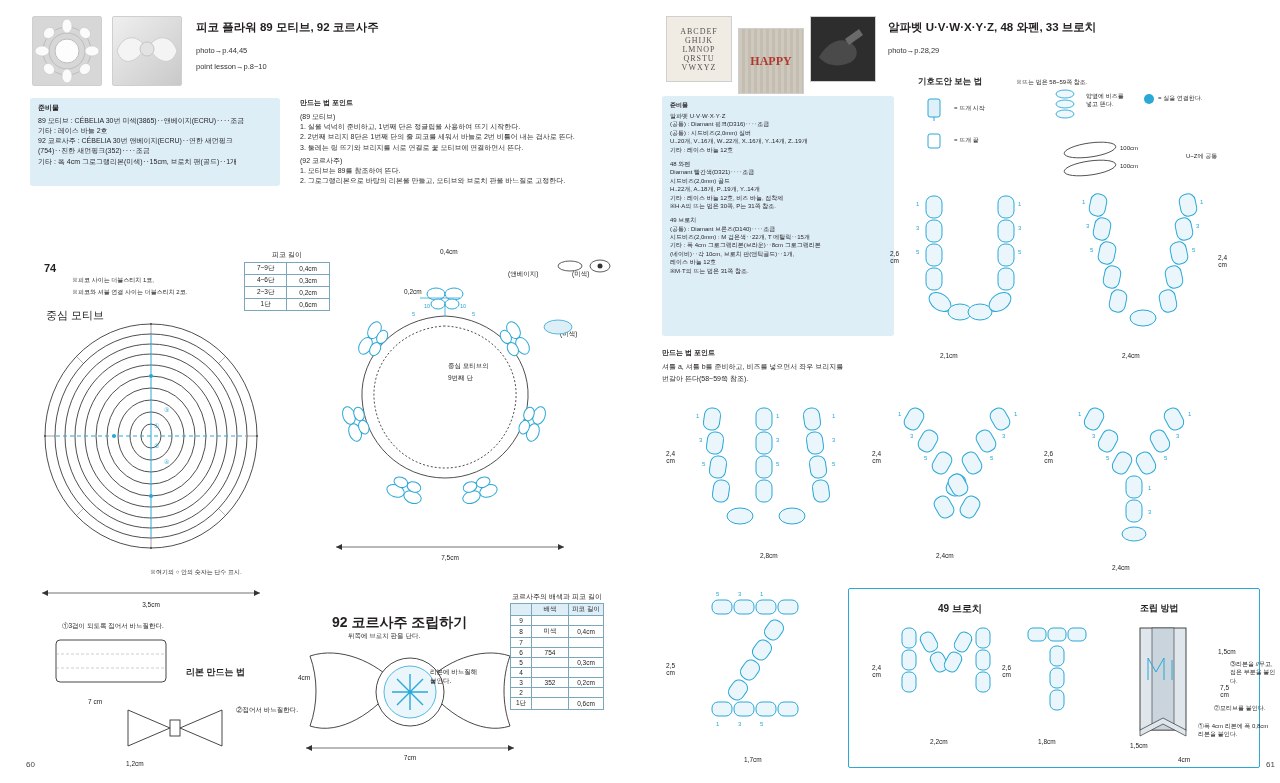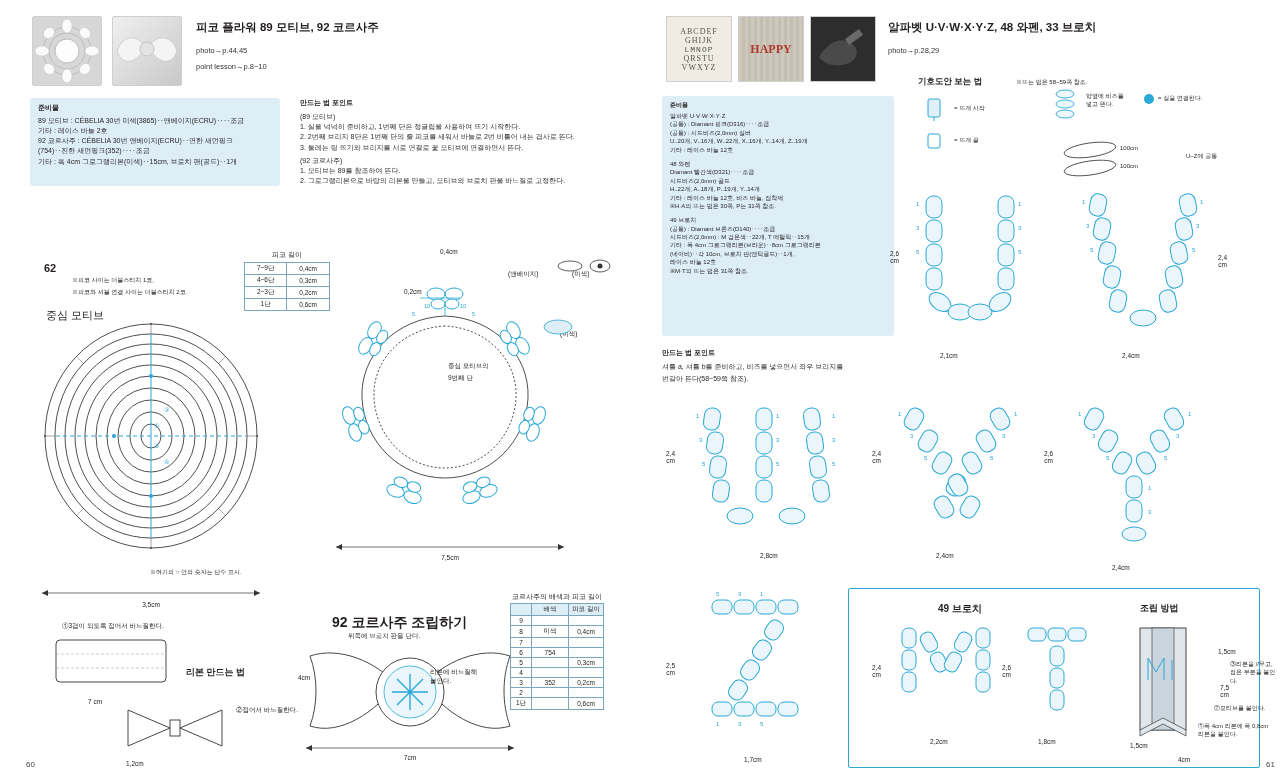--- a/index.html
+++ b/index.html
@@ -103,21 +103,21 @@
               <td>0,2cm</td>
             </tr>
         <tr>
               <td>1단</td>
               <td>0,6cm</td>
             </tr>
       </tbody>
         </table>
     </div>
 
-    <div class="abs" style="left:44px;top:262px;font-size:11px;font-weight:bold;">62</div>
+    <div class="abs" style="left:44px;top:262px;font-size:11px;font-weight:bold;">74</div>
     <div class="abs xtiny" style="left:72px;top:276px;">※피코 사이는 더블스티치 1코,</div>
     <div class="abs xtiny" style="left:72px;top:288px;">※피코와 셔블 연결 사이는 더블스티치 2코.</div>
     <div class="abs" style="left:46px;top:308px;font-size:11px;font-weight:normal;">중심 모티브</div>
 
     <div class="abs" style="left:36px;top:316px;">
       <svg width="230" height="250" viewBox="0 0 230 250">
         <g fill="none" stroke="#3b3b3b" stroke-width="0.9">
           <ellipse cx="115" cy="120" rx="106" ry="112"></ellipse>
           <ellipse cx="115" cy="120" rx="96" ry="102"></ellipse>
           <ellipse cx="115" cy="120" rx="86" ry="92"></ellipse>
@@ -364,25 +364,25 @@
     </div>
 
     <div class="abs pgnum" style="left:26px;top:760px;">60</div>
   </div>
 
   <div class="abs" style="left:640px;top:0;width:640px;height:783px;">
 
     <div class="abs photo" style="left:26px;top:16px;width:64px;height:64px;background:#f0ece3;display:flex;flex-direction:column;justify-content:center;align-items:center;">
       <div style="font-family:'Liberation Serif',serif;font-size:8px;letter-spacing:1px;color:#555;">ABCDEF</div>
       <div style="font-family:'Liberation Serif',serif;font-size:8px;letter-spacing:1px;color:#555;">GHIJK</div>
-      <div style="font-family:Liberation Mono, monospace;font-size:8px;letter-spacing:1px;color:#555;">LMNOP</div>
+      <div style="font-family:Liberation Serif, serif;font-size:8px;letter-spacing:1px;color:#555;">LMNOP</div>
       <div style="font-family:'Liberation Serif',serif;font-size:8px;letter-spacing:1px;color:#555;">QRSTU</div>
       <div style="font-family:'Liberation Serif',serif;font-size:8px;letter-spacing:1px;color:#555;">VWXYZ</div>
     </div>
-    <div class="abs photo" style="left:98px;top:16px;width:64px;height:64px;background:repeating-linear-gradient(90deg,#cfc9bd 0 3px,#c4beb2 3px 6px);display:flex;justify-content:center;align-items:center;">
+    <div class="abs photo" style="left:98px;top:28px;width:64px;height:64px;background:repeating-linear-gradient(90deg,#cfc9bd 0 3px,#c4beb2 3px 6px);display:flex;justify-content:center;align-items:center;">
       <span style="font-family:'Liberation Serif',serif;font-size:12px;font-weight:bold;color:#b0372c;">HAPPY</span>
     </div>
     <div class="abs photo" style="left:170px;top:16px;width:64px;height:64px;background:#2d2d2d;">
       <svg width="64" height="64" viewBox="0 0 64 64">
         <path d="M8 40 C18 24 30 20 40 26 C48 31 48 42 38 46 C26 51 14 48 8 40Z" fill="#4a4a4a"></path>
         <path d="M34 22 L48 12 L52 18 L38 28Z" fill="#6a6a6a"></path>
       </svg>
     </div>
 
     <div class="abs title" style="left:248px;top:20px;">알파벳 U·V·W·X·Y·Z, 48 와펜, 33 브로치</div>

